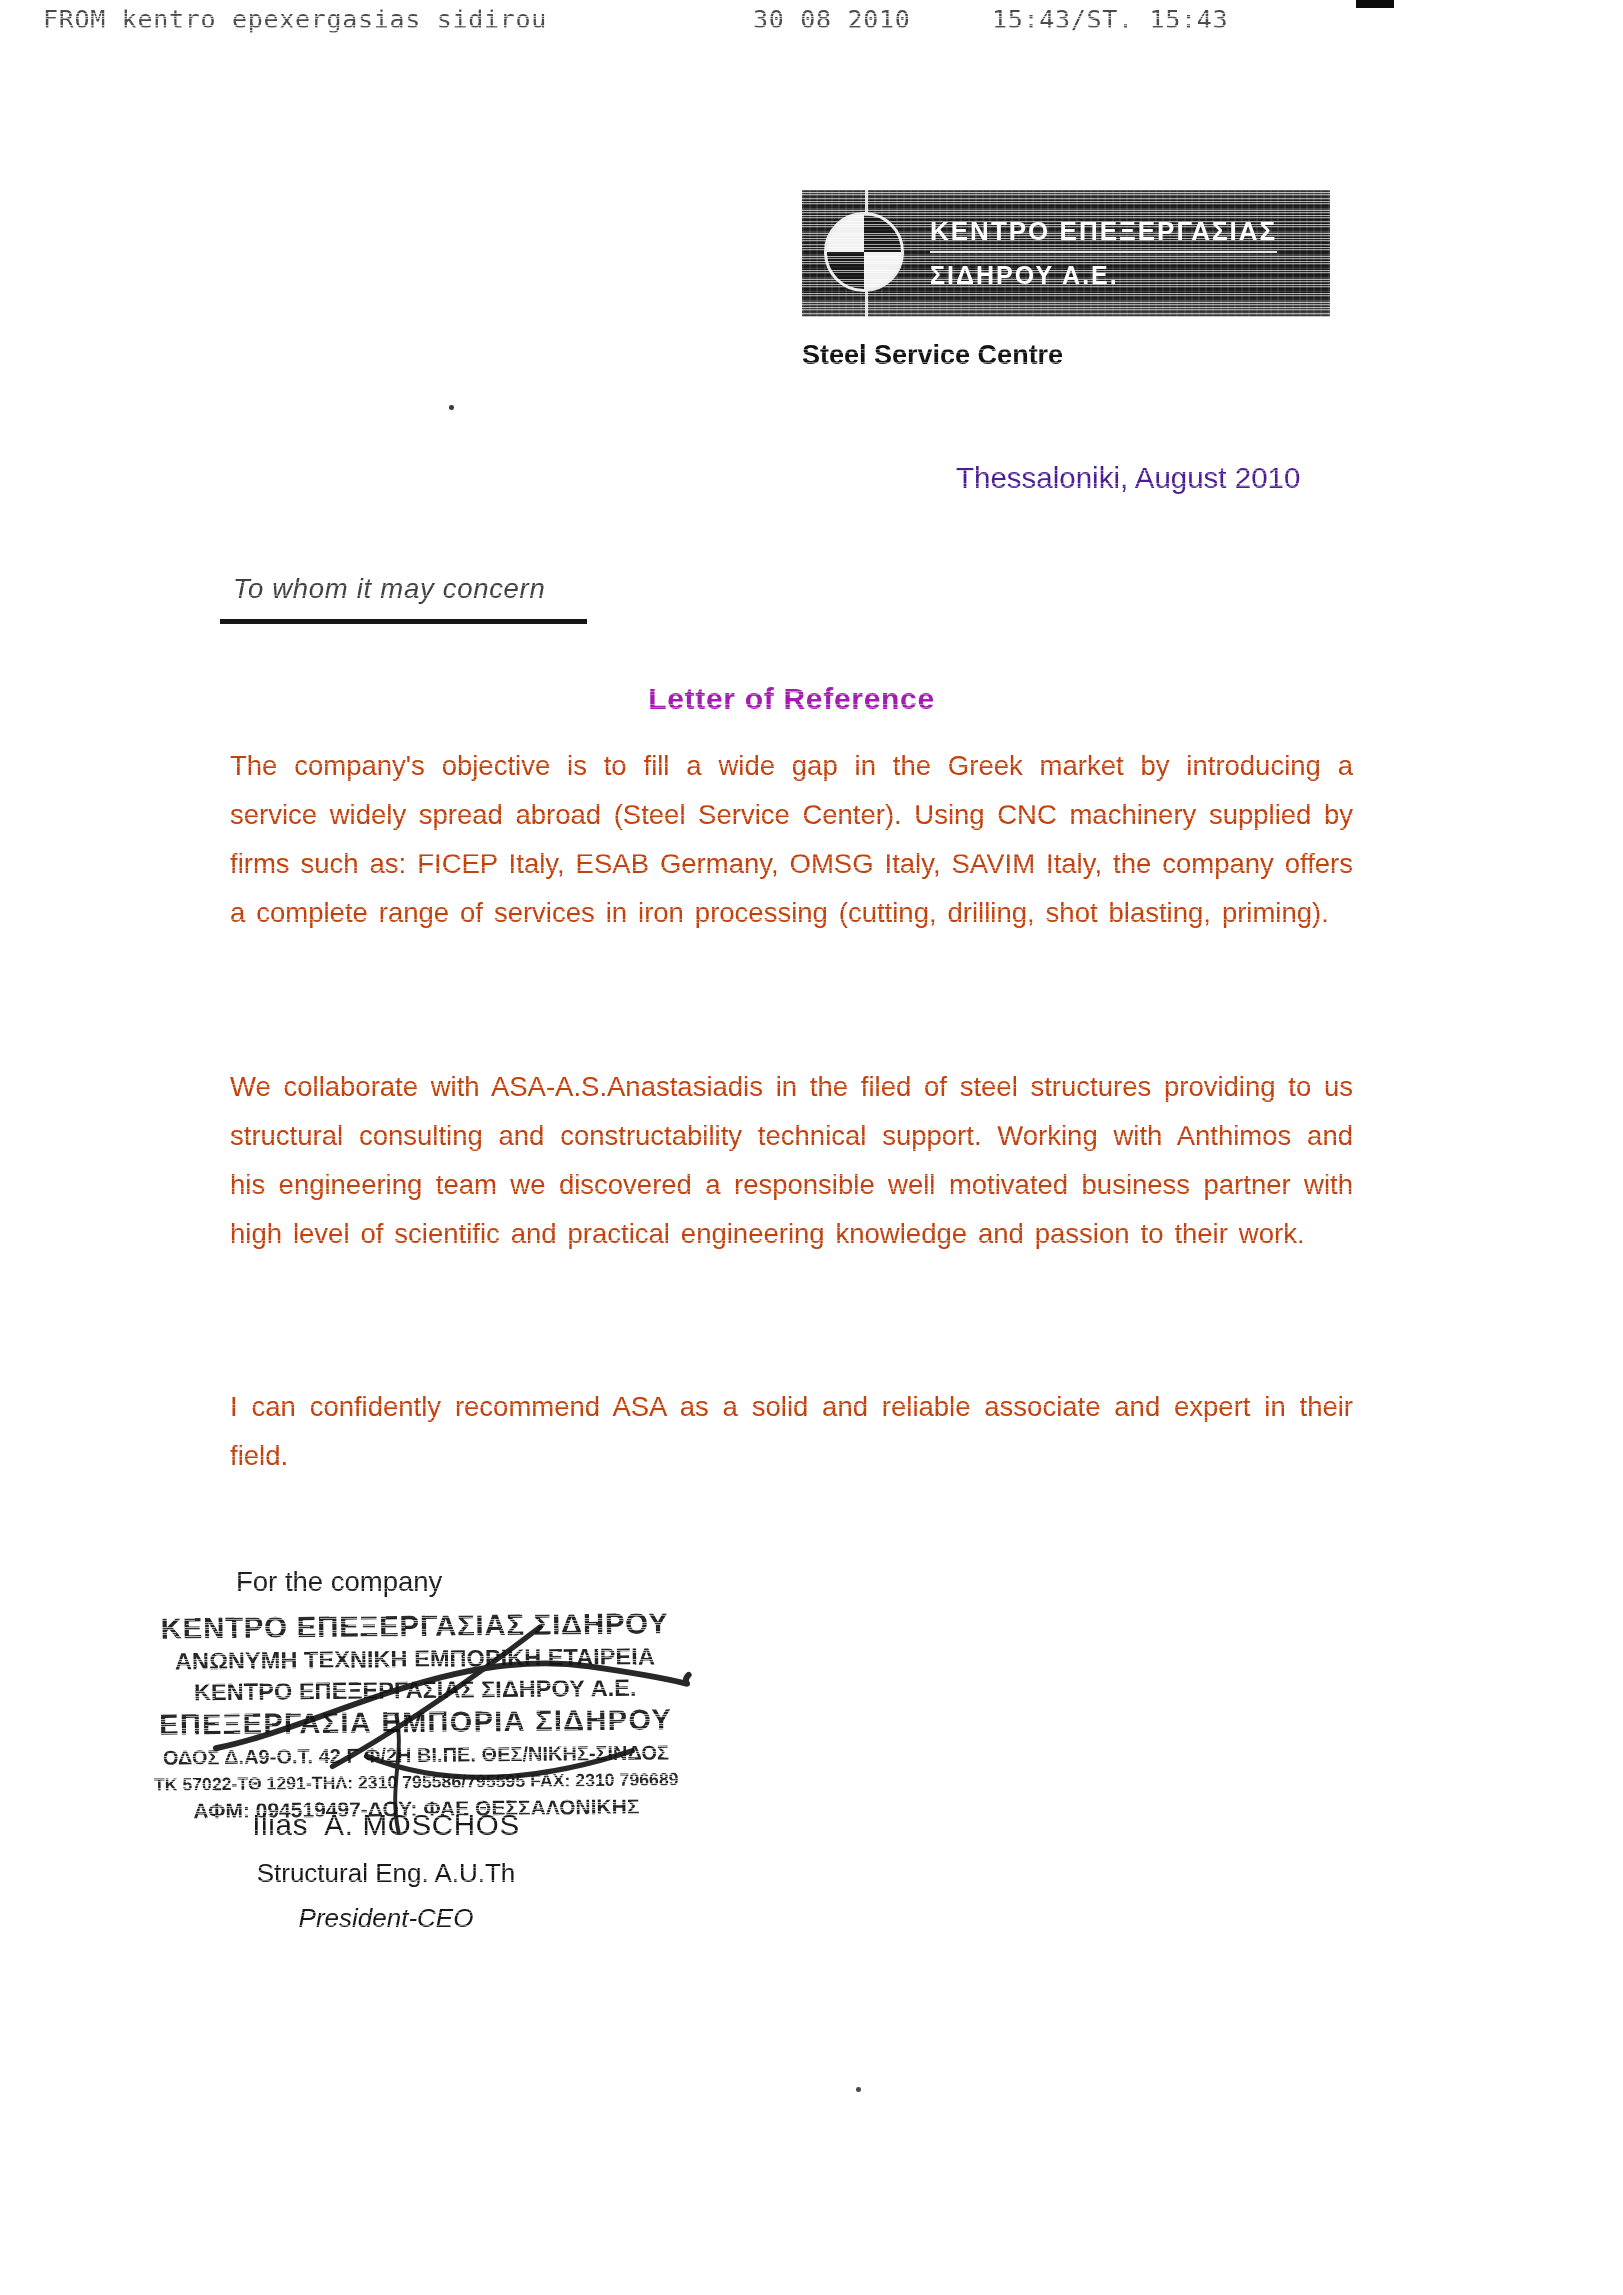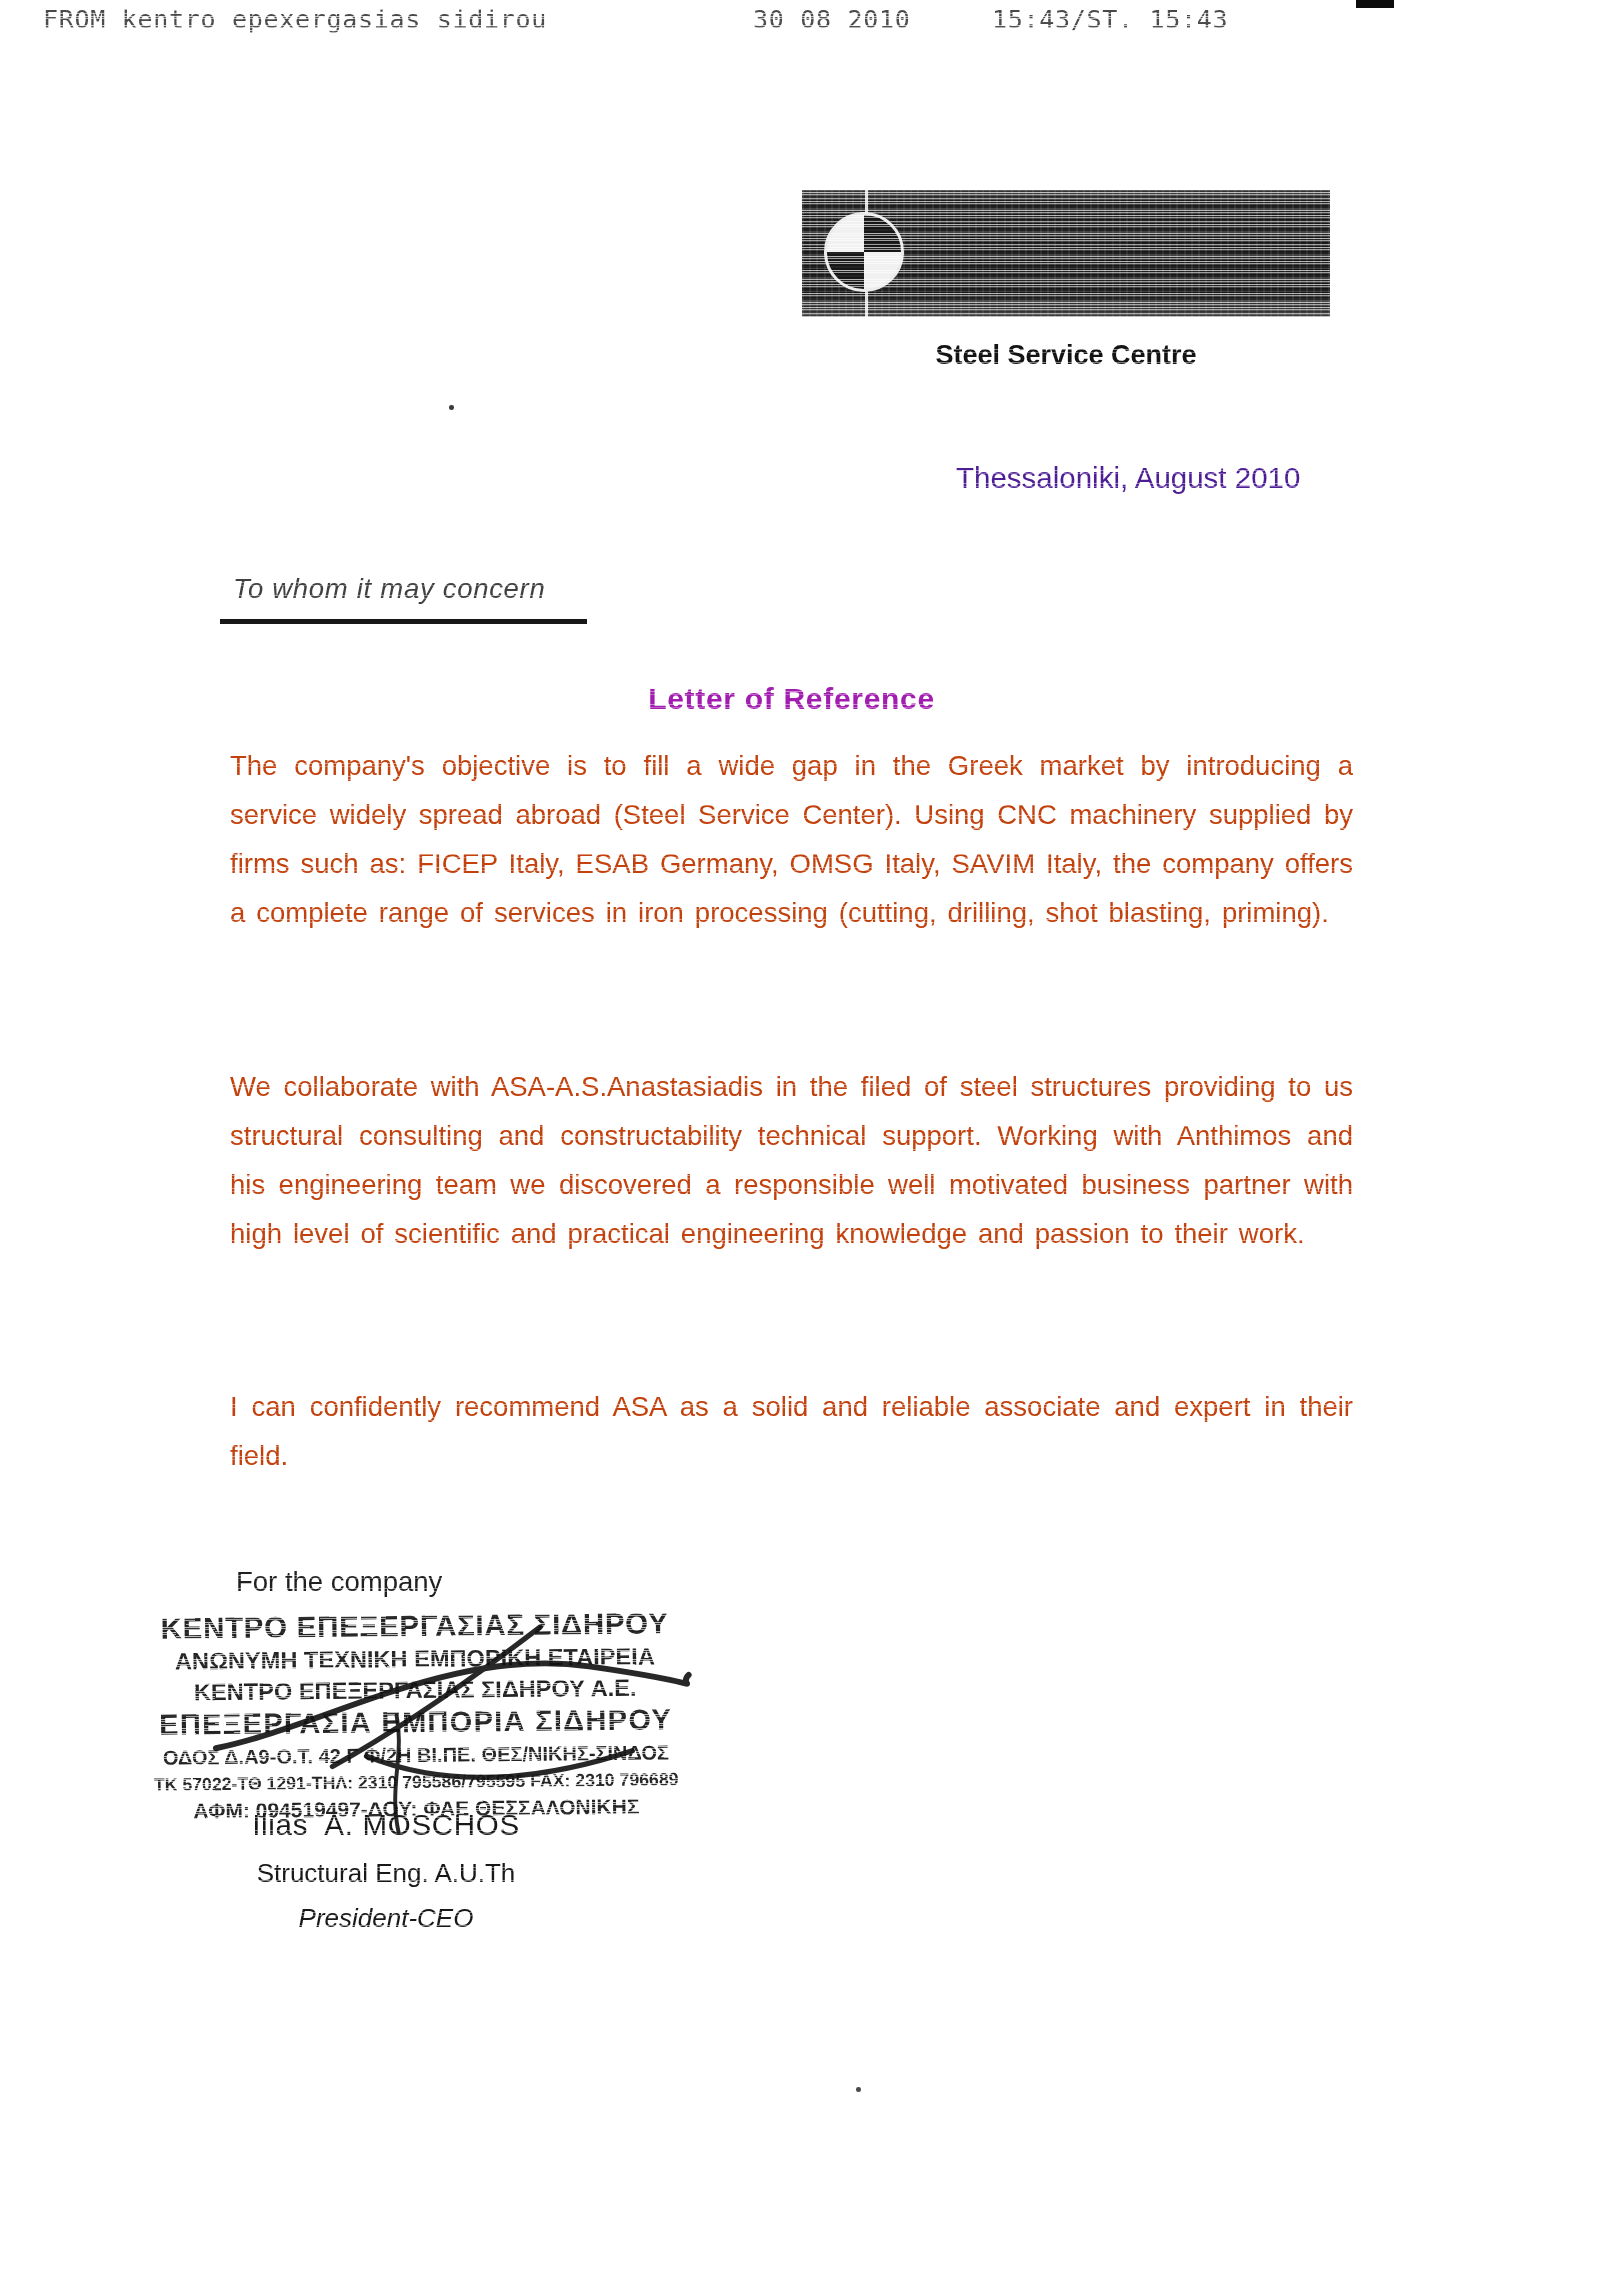--- a/index.html
+++ b/index.html
@@ -42,21 +42,21 @@
       linear-gradient(to bottom, #2d2d2d 0px, #090909 13px, #070707 103px, #303030 127px);
   }
   .roundel { position:absolute; left:22px; top:22px; width:80px; height:80px; border-radius:50%;
     border:3.3px solid #e9e9e9;
     background: conic-gradient(#0a0a0a 0 90deg, #f0f0f0 90deg 180deg, #0a0a0a 180deg 270deg, #f0f0f0 270deg 360deg); }
   .roundel-axis { position:absolute; left:63px; top:0; width:2.6px; height:100%; background:rgba(255,255,255,.85); }
   .logo-text { position:absolute; left:128px; top:26px; color:#ffffff; }
   .logo-line1 { font-size:26px; font-weight:bold; letter-spacing:2px; display:inline-block;
     border-bottom:2.6px solid rgba(255,255,255,.9); padding-bottom:3.9px; }
   .logo-line2 { font-size:25px; font-weight:bold; letter-spacing:2px; margin-top:7.9px; }
-  .logo-caption { position:absolute; left:802px; top:340px; width:528px; text-align:center;
+  .logo-caption { position:absolute; left:802px; top:340px; width:528px; 
     font-weight:bold; font-size:27px; color:#141414; }
 
   .dateline { position:absolute; left:956px; top:461px; font-size:29.5px; color:#4c1d95; }
 
   .salutation { position:absolute; left:233px; top:573px; font-size:27.5px; font-style:italic; color:#404040; letter-spacing:0.7px; }
   .salutation-underline { position:absolute; left:220px; top:619px; width:367px; height:4.6px; background:#171717; }
 
   .letter-title { position:absolute; left:230px; top:682px; width:1123px; text-align:center;
     font-size:30px; font-weight:bold; color:#a21caf; letter-spacing:0.7px; }
 
@@ -101,20 +101,24 @@
     <span class="fax-time">15:43/ST. 15:43</span>
     <span class="fax-page">P001</span>
   </div>
   <div class="corner-mark"></div>
 
   <div class="stray-dot"></div>
 
   <div class="logo-banner degrade-heavy">
     <div class="roundel-axis"></div>
     <div class="roundel"></div>
+    <div class="logo-text">
+      <div><span class="logo-line1">ΚΕΝΤΡΟ ΕΠΕΞΕΡΓΑΣΙΑΣ</span></div>
+      <div class="logo-line2">ΣΙΔΗΡΟΥ Α.Ε.</div>
+    </div>
   </div>
   <div class="logo-caption degrade">Steel Service Centre</div>
 
   <div class="dateline degrade">Thessaloniki, August 2010</div>
 
   <div class="salutation degrade">To whom it may concern</div>
   <div class="salutation-underline"></div>
 
   <div class="letter-title degrade">Letter of Reference</div>
 

